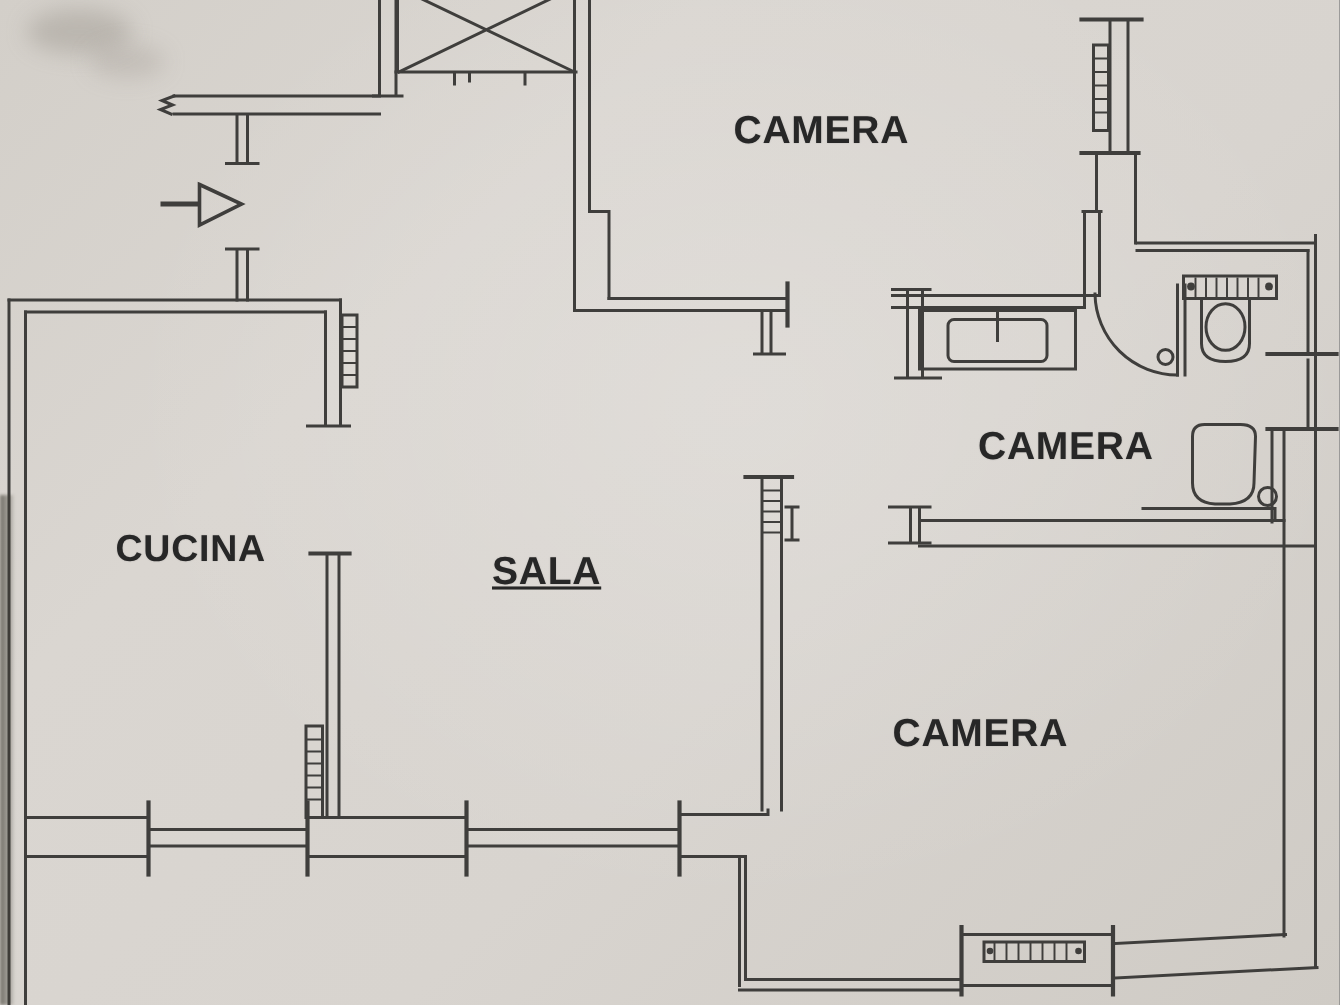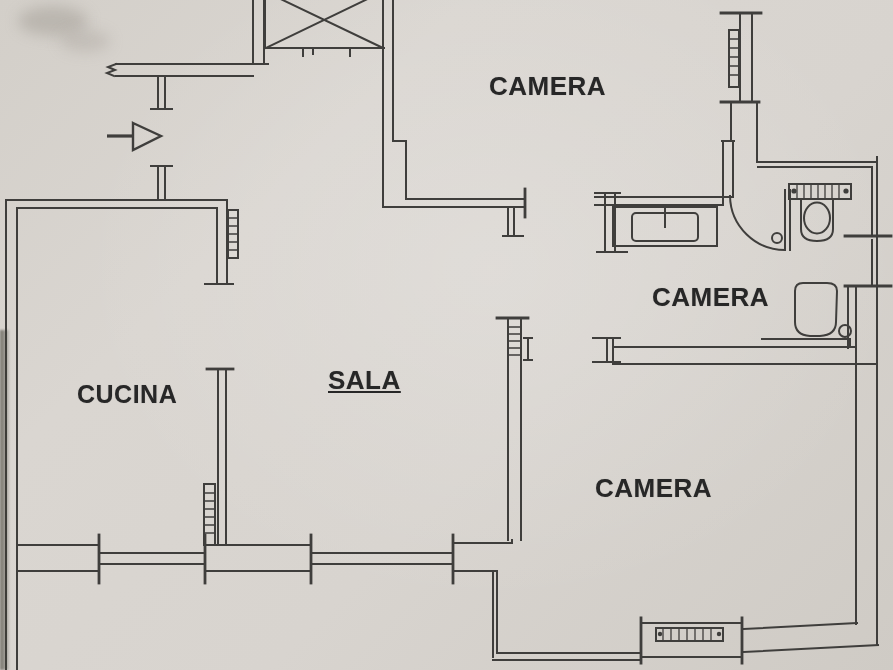--- a/index.html
+++ b/index.html
@@ -24,21 +24,21 @@
   #smudge1{left:18px;top:6px;width:70px;height:30px;background:rgba(140,135,125,.35);}
   #smudge2{left:60px;top:30px;width:50px;height:22px;background:rgba(150,145,135,.28);}
   #edge-shadow{
     position:absolute;left:0;top:330px;width:9px;height:340px;
     background:linear-gradient(to right,rgba(60,58,48,.65),rgba(60,58,48,.15));
     filter:blur(1px);
   }
   
   #lbl-camera-top{left:489px;top:71px;}
   #lbl-bagno{left:652px;top:282px;}
-  #lbl-cucina{left:77px;top:352px;font-size:25px;margin-top:28px;}
+  #lbl-cucina{left:77px;top:352px;font-size:25px;}
   #lbl-sala{left:328px;top:365px;text-decoration:underline;}
   #lbl-camera-bottom{left:595px;top:473px;}
   #lbl-balcone{left:153px;top:612px;}
 </style>
 </head>
 <body>
 
 <div id="stage">
 
   <div class="smudge" id="smudge1"></div>

